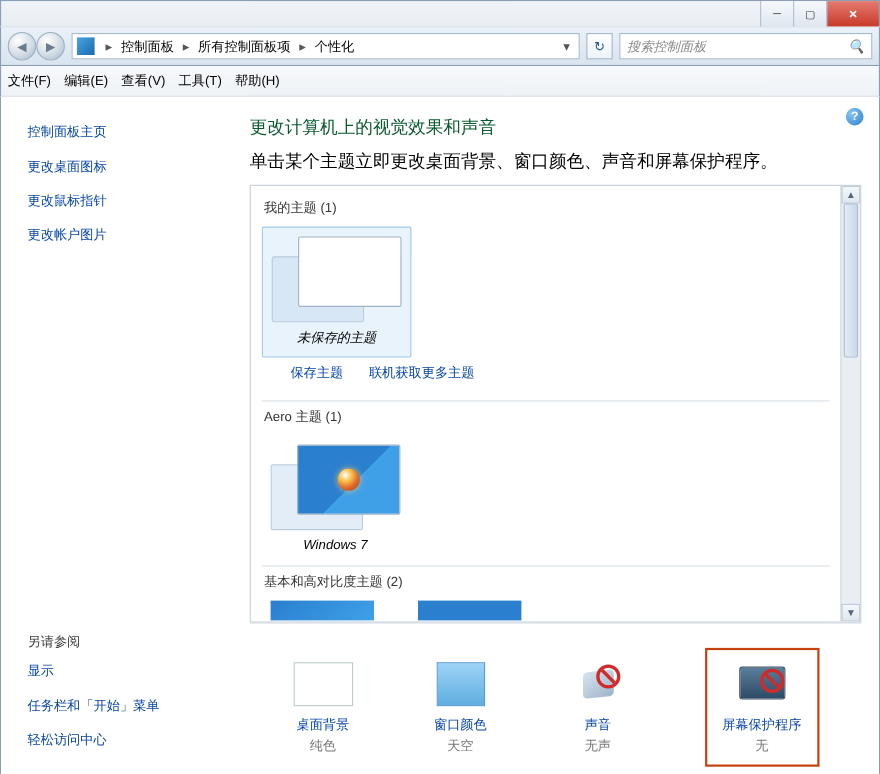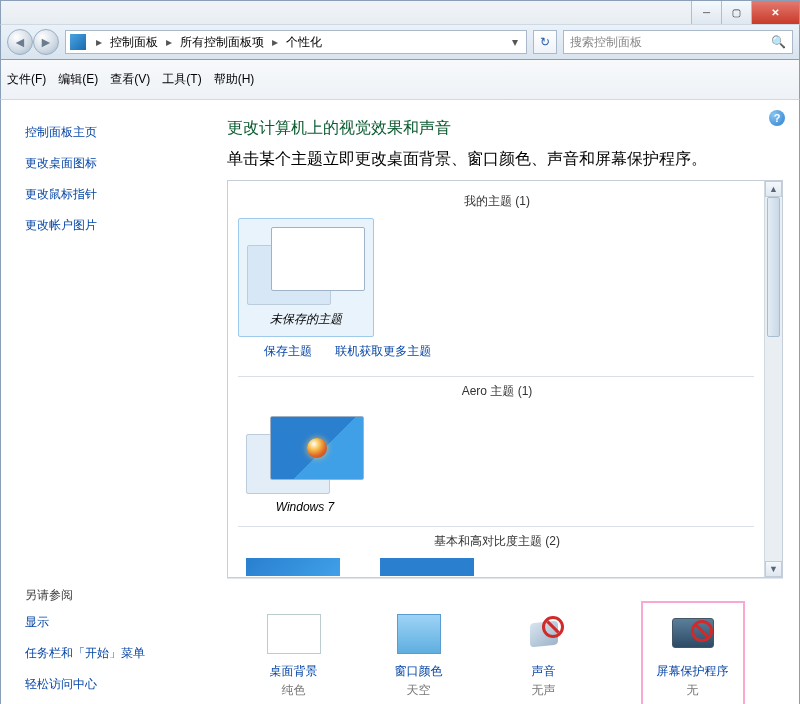--- a/index.html
+++ b/index.html
@@ -12,46 +12,46 @@
 
 
 .navbar { height: 36px; background: linear-gradient(#eaf1f8,#d9e4ef); border: 1px solid #8a9fb5; border-top: 1px solid #cfd9e3; display: flex; align-items: center; padding: 0 6px; gap: 6px; }
 .nav-btns { display: flex; gap: 0; }
 .nav-circle { width: 26px; height: 26px; border-radius: 50%; background: radial-gradient(circle at 35% 30%, #fff, #cfd9e3 60%, #9fb2c6); border: 1px solid #9ab0c5; display: flex; align-items: center; justify-content: center; color: #6a7c8e; font-size: 14px; }
 .addr { flex: 1; height: 24px; border: 1px solid #a9b9ca; background: #fff; display: flex; align-items: center; padding: 0 4px; gap: 4px; font-size: 12px; }
 .addr .crumb { color: #000; padding: 18px 2px; }
 .addr .sep { color: #555; padding: 0 2px; }
 .addr .dd { color: #555; margin-left: auto; padding: 0 4px; }
 .refresh { width: 24px; height: 24px; border: 1px solid #a9b9ca; background: linear-gradient(#fff,#eef3f8); display: flex; align-items: center; justify-content: center; color: #2a5fa3; }
-.search { width: 230px; height: 24px; border: 1px solid #a9b9ca; background: #fff; display: flex; align-items: center; padding: 0 6px; color: #888; }
+.search { width: 230px; height: 24px; border: 1px solid #a9b9ca; background: #fff; display: flex; align-items: center; padding: 0 6px; color: #888; font-style: italic; }
 .search .mag { margin-left: auto; color: #6a7c8e; }
 
 
-.menubar { height: 40px; background: linear-gradient(#f7f9fb,#eef2f6); border-left: 1px solid #8a9fb5; border-right: 1px solid #8a9fb5; border-bottom: 1px solid #d0d8e0; display: flex; align-items: center; padding: 0 6px; gap: 12px; }
+.menubar { height: 28px; background: linear-gradient(#f7f9fb,#eef2f6); border-left: 1px solid #8a9fb5; border-right: 1px solid #8a9fb5; border-bottom: 1px solid #d0d8e0; display: flex; align-items: center; padding: 0 6px; gap: 12px; }
 
 
 .content { display: flex; height: calc(704px - 24px - 36px - 24px); border: 1px solid #8a9fb5; border-top: none; }
 .sidebar { width: 210px; background: #fff; padding: 24px 0 12px 24px; display: flex; flex-direction: column; }
 .sidebar a { color: #0646a6; text-decoration: none; margin-bottom: 14px; font-size: 12px; }
 .sidebar .see-also { color: #404040; margin-top: auto; margin-bottom: 10px; }
 
 .main { flex: 1; display: flex; flex-direction: column; padding: 18px 16px 0 16px; position: relative; background: #fff; }
 .help-icon { position: absolute; top: 10px; right: 14px; width: 16px; height: 16px; border-radius: 50%; background: radial-gradient(circle at 30% 30%, #89c5f3, #2a7fcf); color: #fff; font-size: 11px; font-weight: bold; display: flex; align-items: center; justify-content: center; }
 .main h1 { color: #0a5a2f; font-size: 16px; font-weight: normal; margin-bottom: 10px; }
 .main .subtitle { font-size: 16px; margin-bottom: 10px; }
 
 
 .theme-panel { border: 1px solid #c6cfd9; height: 400px; overflow: hidden; position: relative; display: flex; }
 .theme-scroll { flex: 1; padding: 8px 10px; overflow: hidden; }
 .scrollbar { width: 18px; background: #e9eef3; border-left: 1px solid #d0d8e0; position: relative; }
 .scrollbar .arrow { height: 16px; background: linear-gradient(#f4f8fc,#dfe7ef); border: 1px solid #c0ccd8; display:flex; align-items:center; justify-content:center; font-size:9px; color:#567; }
 .scrollbar .thumb { position:absolute; top:16px; left:2px; right:2px; height:140px; background: linear-gradient(90deg,#e3ecf5,#c9d8e7); border:1px solid #a9bdd1; border-radius:2px; }
 .scrollbar .arrow.bottom { position:absolute; bottom:0; left:0; right:0; }
 
-.section-head { color: #333; font-size: 12px; margin: 4px 0 8px 2px; text-align: center; }
+.section-head { color: #333; font-size: 12px; margin: 4px 0 8px 2px; }
 .theme-item { display: inline-block; text-align: center; padding: 8px; }
 .theme-item.selected { background: #e8f3fb; border: 1px solid #9ecaed; border-radius: 2px; }
 .theme-preview { width: 118px; height: 78px; position: relative; margin: 0 auto 6px; }
 .theme-preview .back-pane { position:absolute; left:0; bottom:0; width: 84px; height: 60px; background: rgba(200,220,240,0.5); border: 1px solid #bcd; border-radius: 2px; }
 .theme-preview .front-pane { position:absolute; right:0; top:0; width: 94px; height: 64px; background: #fff; border: 1px solid #9fb2c6; border-radius: 2px; }
 .theme-preview.win7 .front-pane { background: linear-gradient(135deg,#2a7fcf 0%,#2a7fcf 55%,#3fa0e8 55%,#3fa0e8); display:flex; align-items:center; justify-content:center; }
 .orb { width:20px; height:20px; border-radius:50%; background: radial-gradient(circle at 35% 30%, #fff, #f7c04a 30%, #e06a2a 60%, #b03a14); box-shadow: 0 0 6px rgba(255,200,100,0.8); }
 .theme-item .label { font-size: 12px; font-style: italic; }
 .section-links { text-align: left; padding: 6px 6px 12px; }
 .section-links a { color: #0646a6; text-decoration:none; margin-left: 20px; }
@@ -64,21 +64,21 @@
 .setting .lbl { color: #0646a6; }
 .setting .val { color: #777; margin-top: 2px; }
 .desktop-bg-ic { width: 54px; height: 40px; background:#fff; border:1px solid #bcc; }
 .color-ic { width: 44px; height: 40px; background: linear-gradient(#9dd3f6,#5faee0); border:1px solid #5a9cd0; }
 .sound-ic { position: relative; width:44px; height:40px; }
 .sound-ic .speaker { width:28px; height:24px; background: linear-gradient(145deg,#d8e4ef,#9db4c9); border-radius:4px; margin:8px auto 0; transform: skewY(-6deg); }
 .no-sign { position:absolute; right:2px; top:2px; width:22px; height:22px; border:3px solid #d02a2a; border-radius:50%; }
 .no-sign::after { content:""; position:absolute; left:50%; top:50%; width:100%; height:3px; background:#d02a2a; transform: translate(-50%,-50%) rotate(45deg); }
 .scr-ic { position:relative; width:48px; height:40px; }
 .scr-ic .mon { width:42px; height:30px; background: linear-gradient(#5a7f9b,#2d4a66); border:1px solid #456; border-radius:3px; margin:4px auto 0; }
-.red-box { border: 2px solid #f9a8d4; padding: 8px 14px; }
+.red-box { border: 2px solid #c2410c; padding: 8px 14px; }
 
 
 .app-ic { width:16px; height:16px; background: linear-gradient(135deg,#4aa3e0,#1a6bb0); display:inline-block; margin-right:4px; }
 </style>
 </head>
 <body>
 
 <div class="titlebar">
   <div class="win-btn">─</div>
   <div class="win-btn">▢</div>

